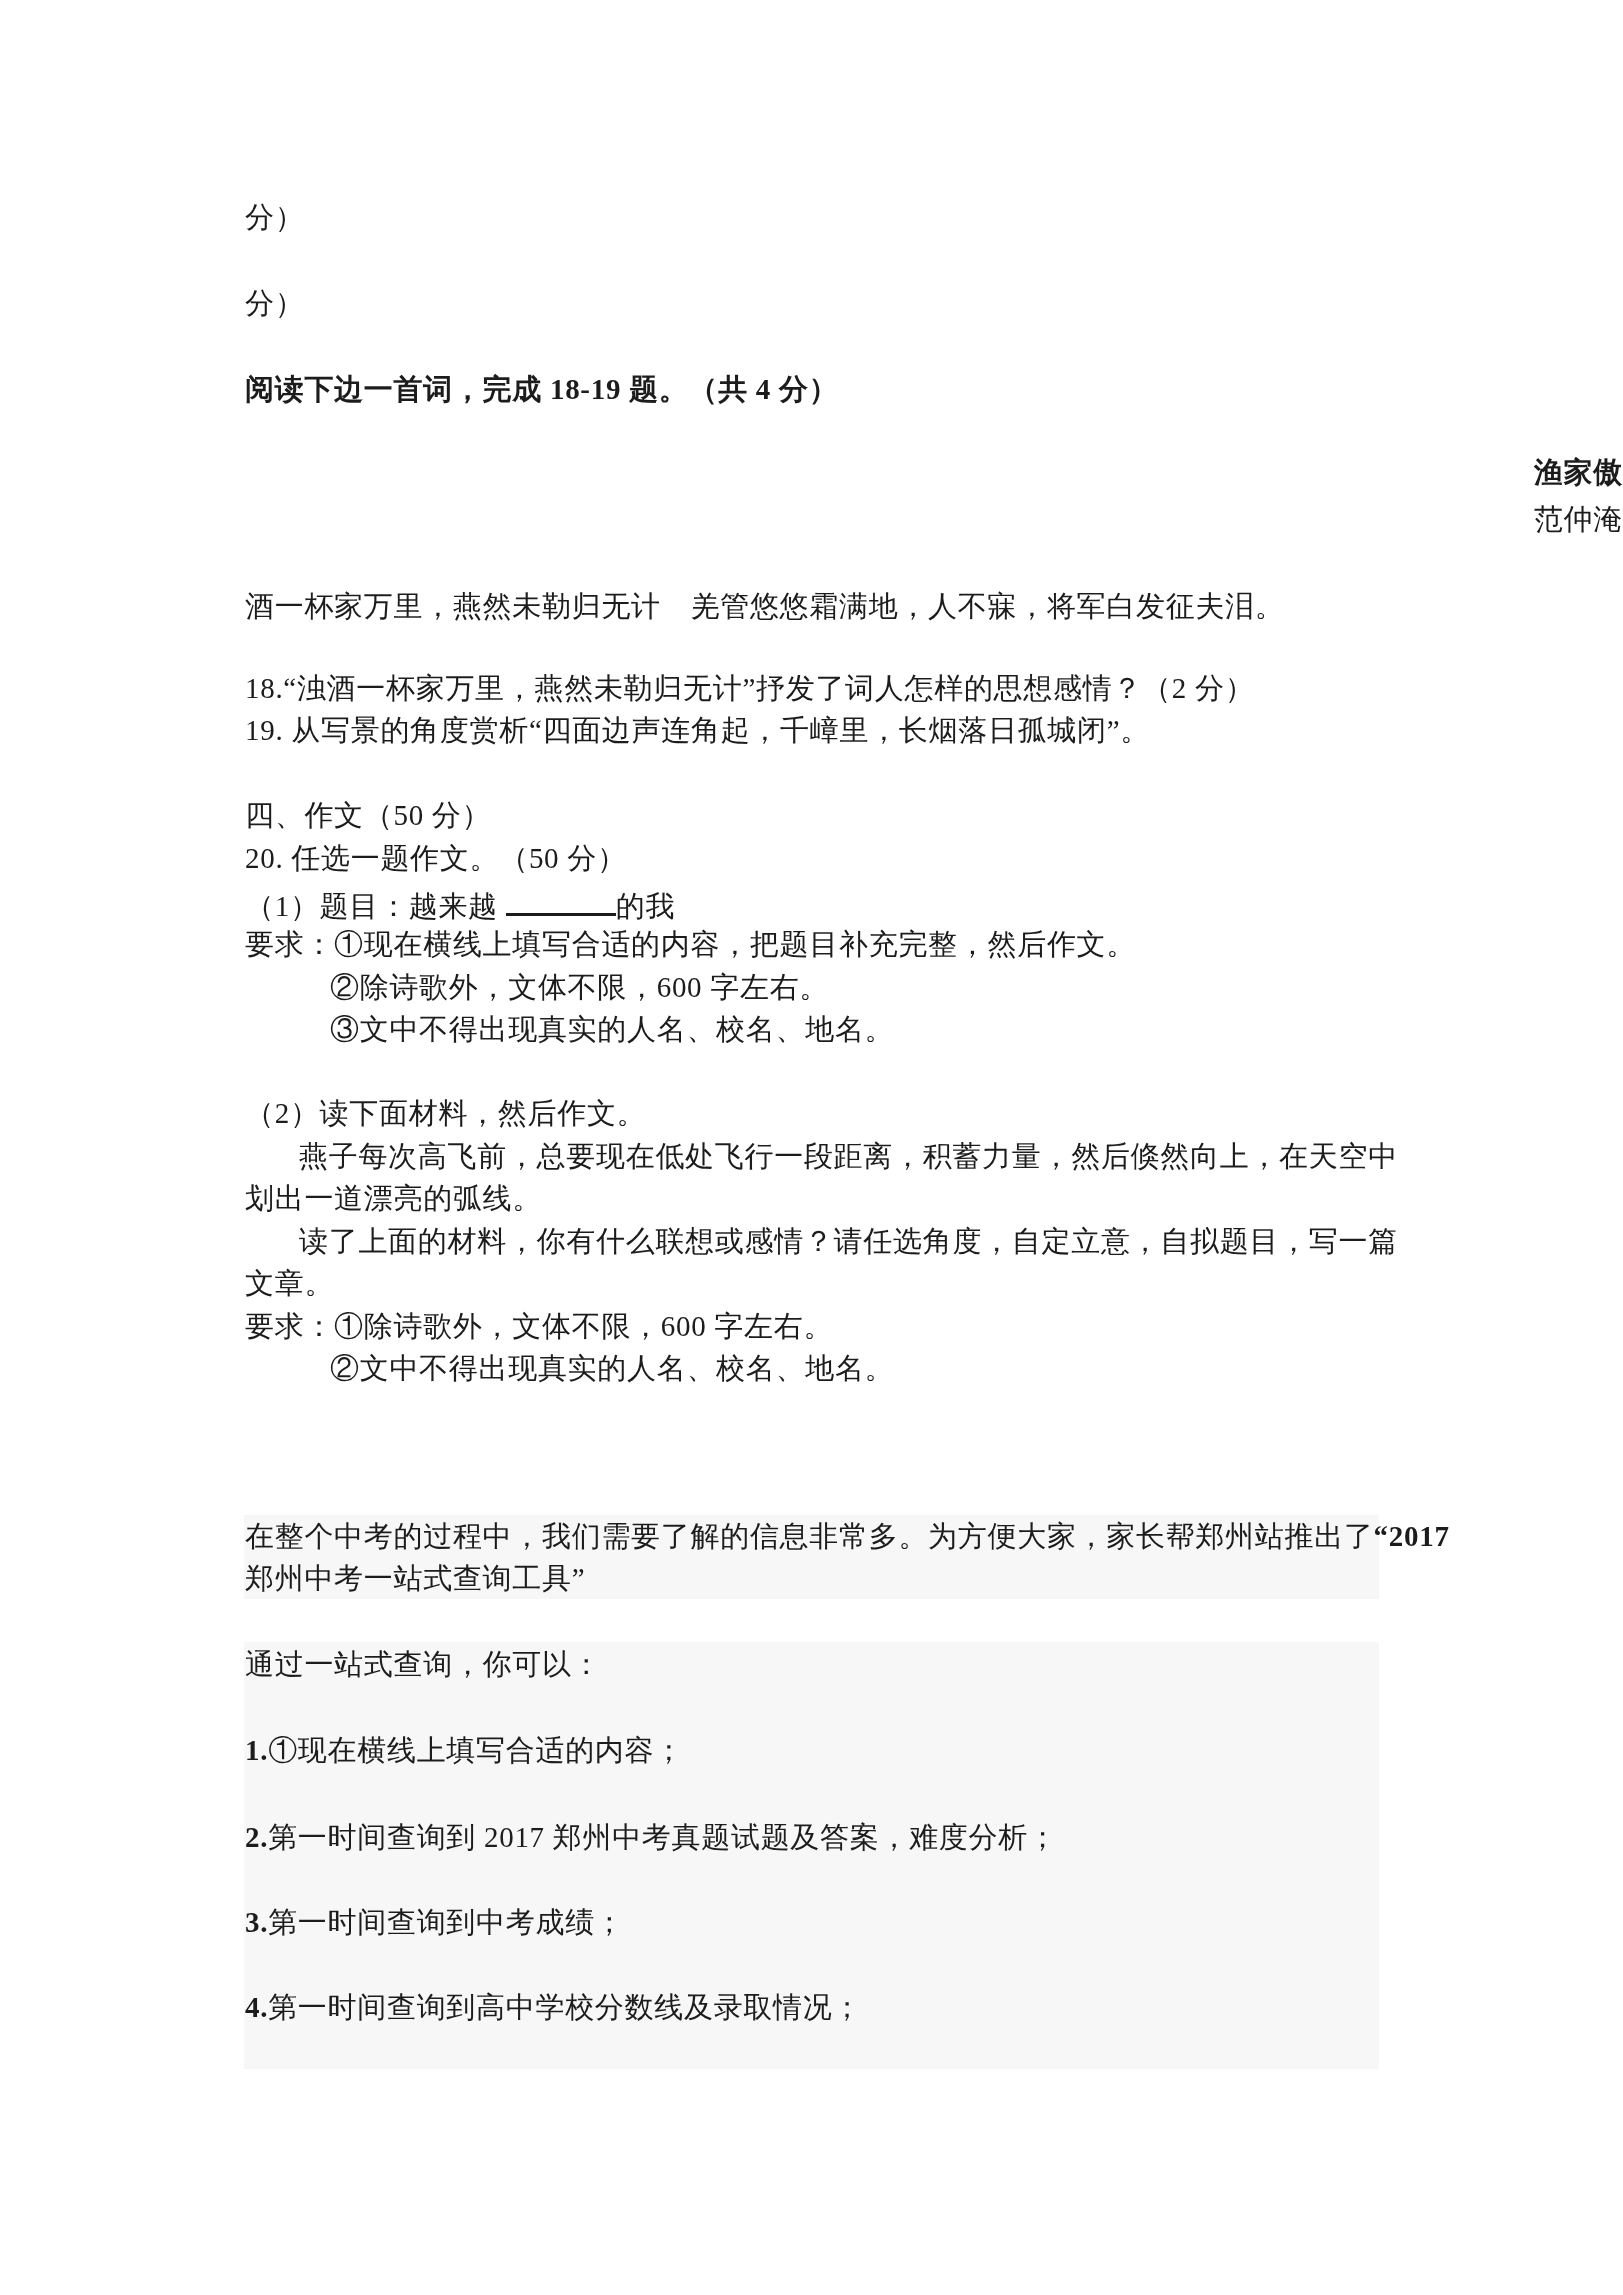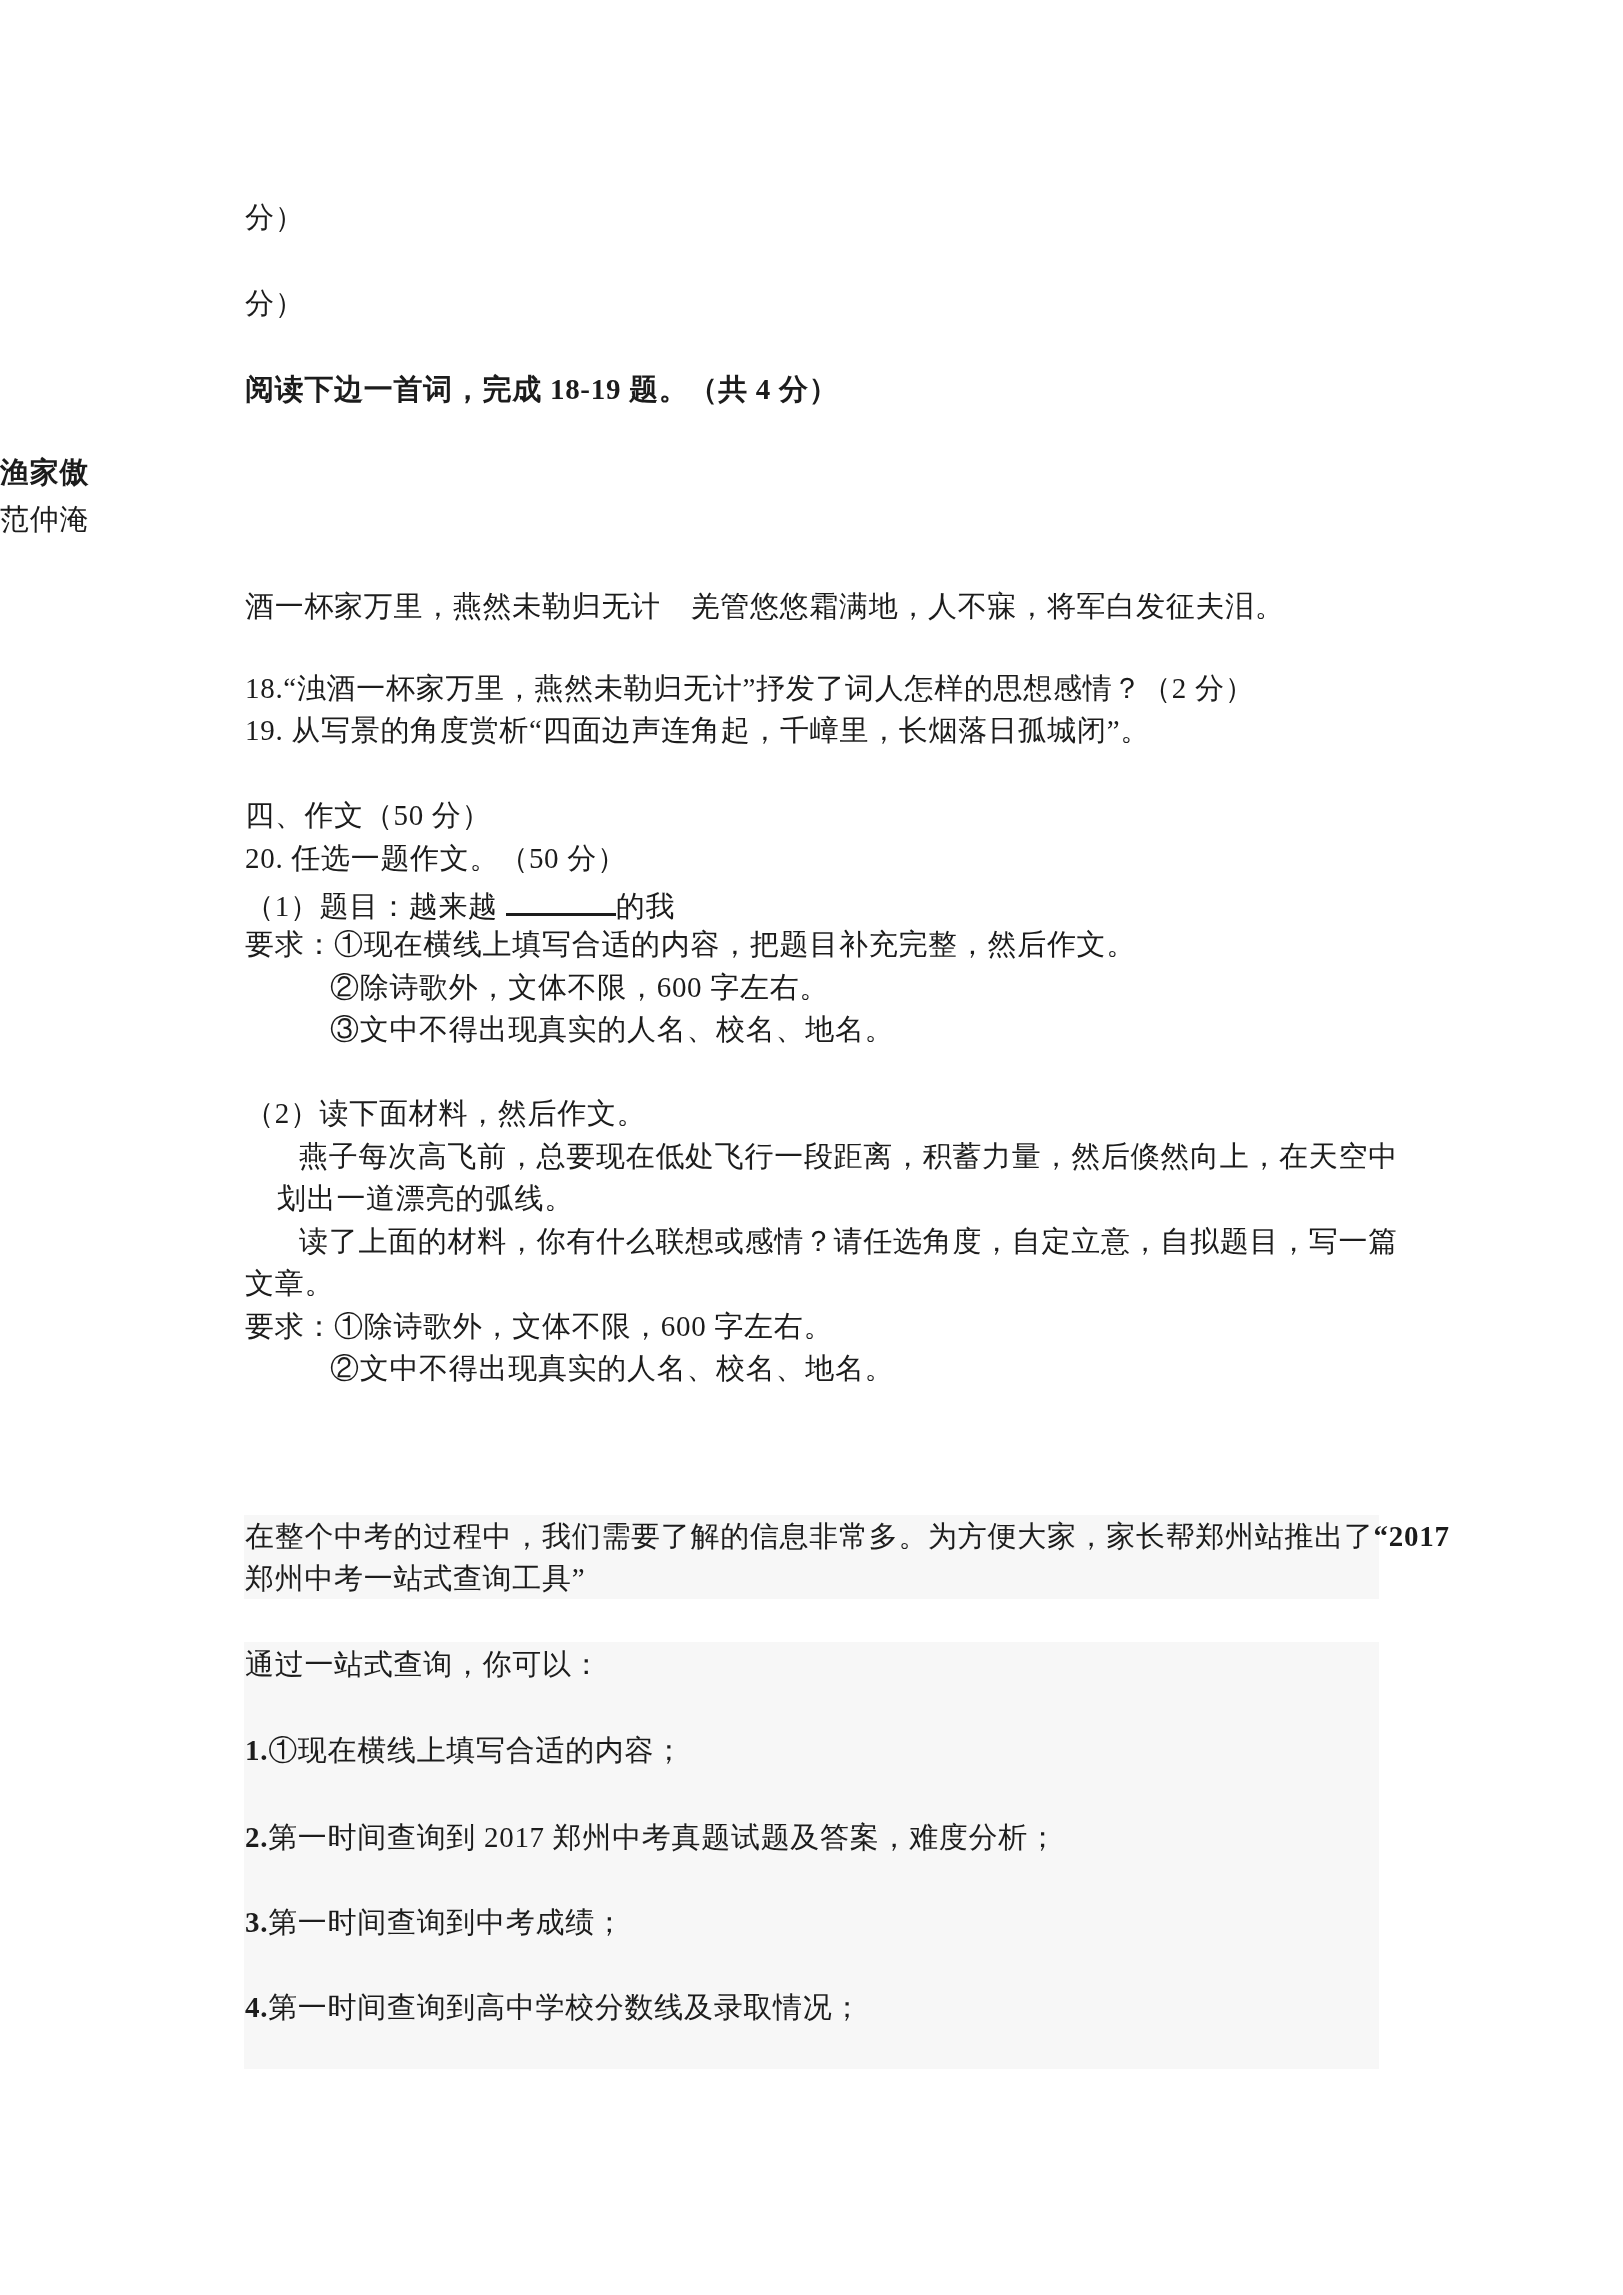--- a/index.html
+++ b/index.html
@@ -13,21 +13,21 @@
     overflow:hidden;
   }
   .ln{
     position:absolute;
     font-size:29px;
     line-height:31px;
     white-space:pre;
     letter-spacing:0.7px;
   }
   .bold{font-weight:bold;}
-  .center{left:0;right:0;text-align:left;white-space:pre;}
+  .center{left:0;right:0;text-align:right;white-space:pre;}
   .strip{position:absolute;left:244px;width:1135px;background:#f7f7f7;}
   .blank{
     display:inline-block;
     width:110px;
     height:26px;
     border-bottom:3.3px solid #1c1c1c;
     vertical-align:baseline;
   }
   .num{font-weight:bold;}
 </style>
@@ -56,21 +56,21 @@
   <div class="ln" style="left:245px;top:843px;">20. 任选一题作文。（50 分）</div>
 
   <div class="ln" style="left:245px;top:887px;"><span>（1）题目：越来越 </span><span class="blank"></span><span>的我</span></div>
 
   <div class="ln" style="left:245px;top:929px;text-align:center;">要求：①现在横线上填写合适的内容，把题目补充完整，然后作文。</div>
   <div class="ln" style="left:330px;top:972px;">②除诗歌外，文体不限，600 字左右。</div>
   <div class="ln" style="left:330px;top:1014px;">③文中不得出现真实的人名、校名、地名。</div>
 
   <div class="ln" style="left:245px;top:1098px;">（2）读下面材料，然后作文。</div>
   <div class="ln" style="left:299px;top:1141px;">燕子每次高飞前，总要现在低处飞行一段距离，积蓄力量，然后倏然向上，在天空中</div>
-  <div class="ln" style="left:245px;top:1183px;margin-left:32px;">划出一道漂亮的弧线。</div>
+  <div class="ln" style="left:245px;top:1183px;">划出一道漂亮的弧线。</div>
   <div class="ln" style="left:299px;top:1226px;">读了上面的材料，你有什么联想或感情？请任选角度，自定立意，自拟题目，写一篇</div>
   <div class="ln" style="left:245px;top:1268px;">文章。</div>
   <div class="ln" style="left:245px;top:1311px;">要求：①除诗歌外，文体不限，600 字左右。</div>
   <div class="ln" style="left:330px;top:1353px;">②文中不得出现真实的人名、校名、地名。</div>
 
   <div class="ln" style="left:245px;top:1521px;"><span>在整个中考的过程中，我们需要了解的信息非常多。为方便大家，家长帮郑州站推出了</span><span class="bold">“2017</span></div>
   <div class="ln" style="left:245px;top:1563px;">郑州中考一站式查询工具”</div>
 
   <div class="ln" style="left:245px;top:1649px;">通过一站式查询，你可以：</div>
 

